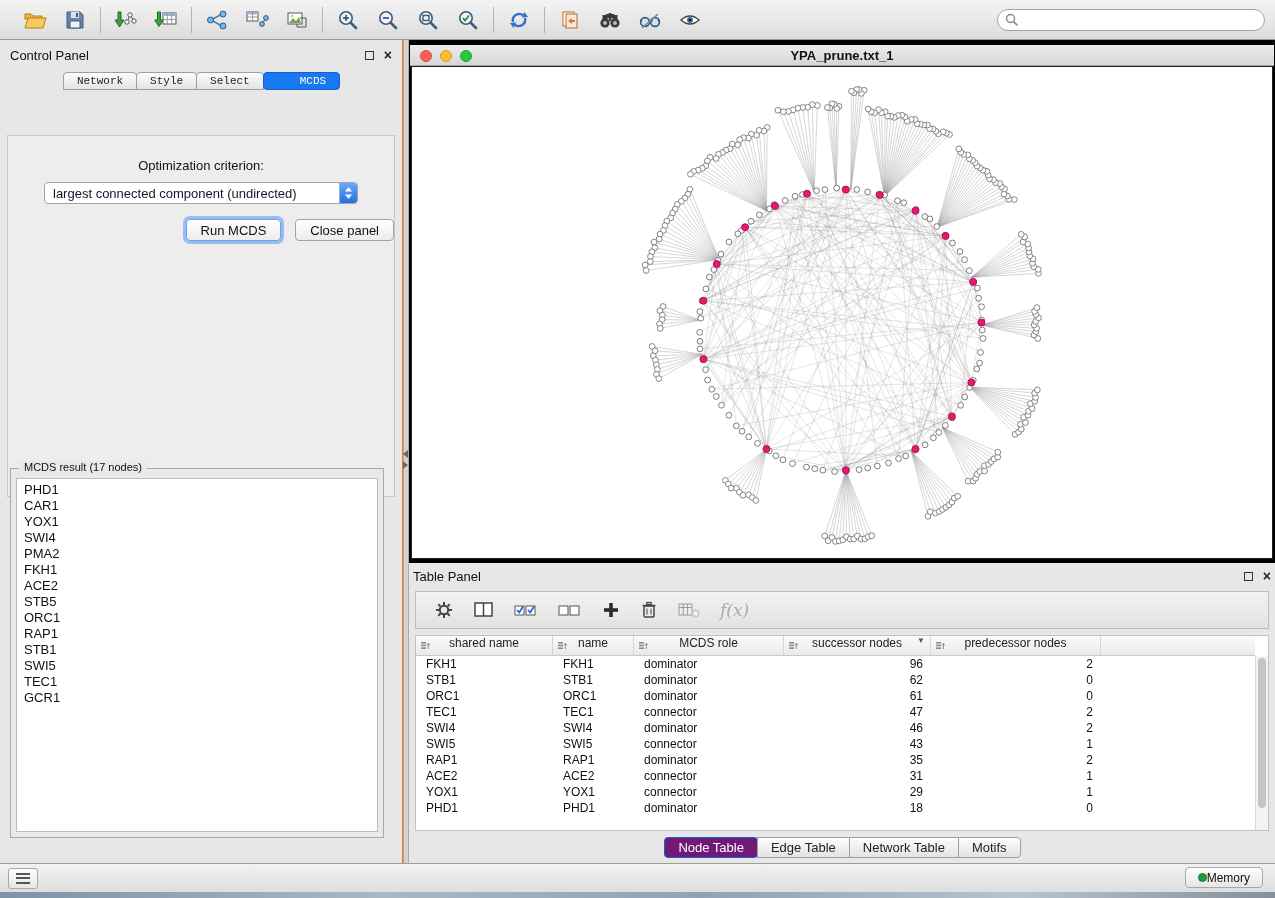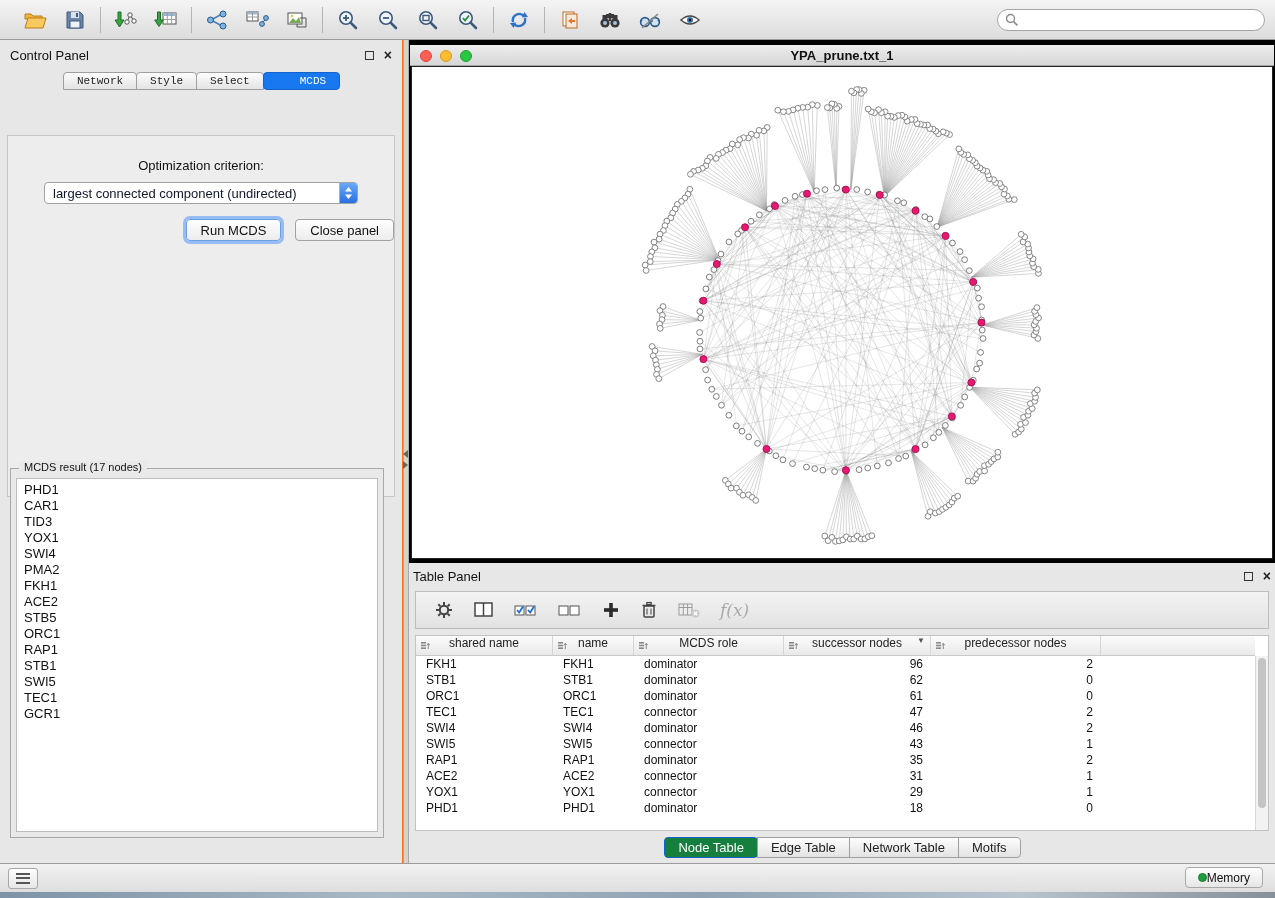--- a/index.html
+++ b/index.html
@@ -90,21 +90,21 @@
   .trow { display:flex; height:16px; }
   .tcell { font-size:12px; line-height:16px; padding-left:10px; color:#111; flex-shrink:0; }
   .tcell.num { text-align:right; padding-left:0; padding-right:8px; }
   .vscroll { position:absolute; right:0; top:20px; bottom:0; width:13px; background:#f2f2f2; border-left:1px solid #d8d8d8; }
   .vthumb { position:absolute; left:2px; right:2px; top:2px; height:86%; background:#c4c4c4; border-radius:5px; }
   .tp-tabs { position:absolute; left:0; right:0; bottom:5px; display:flex; justify-content:center; }
   .tp-tab { font-size:13px; padding:2px 13px; border:1px solid #9f9f9f; margin-right:-1px;
             background:linear-gradient(#fdfdfd,#e3e3e3); color:#222; }
   .tp-tab:first-child { border-radius:4px 0 0 4px; }
   .tp-tab:last-child { border-radius:0 4px 4px 0; }
-  .tp-tab.active { background:#15803d; color:#fff; border-color:#1560cc; border-radius:4px; }
+  .tp-tab.active { background:#701a75; color:#fff; border-color:#1560cc; border-radius:4px; }
 
   
   .status-bar { position:absolute; left:0; right:0; bottom:6px; height:29px;
                 background:linear-gradient(#f2f2f2,#dedede); border-top:1px solid #9c9c9c; }
   .panels-btn { position:absolute; left:8px; top:4px; width:30px; height:21px; border:1px solid #a8a8a8;
                 border-radius:3px; background:linear-gradient(#fdfdfd,#e6e6e6);
                 display:flex; align-items:center; justify-content:center; }
   .bars { width:14px; height:11px;
           background:repeating-linear-gradient(#555 0 2px, transparent 2px 4.5px); }
   .memory-btn { position:absolute; right:12px; top:3px; height:21px; padding:0 12px;
@@ -309,21 +309,20 @@
     <div class="btn-row">
       <button class="btn focus-ring">Run MCDS</button>
       <button class="btn">Close panel</button>
     </div>
   </div>
   <div class="mcds-box">
     <span class="mcds-legend">MCDS result (17 nodes)</span>
     <div class="mcds-list">
         <div class="mcds-item">PHD1</div>
         <div class="mcds-item">CAR1</div>
-        <div class="mcds-item">TID3</div>
         <div class="mcds-item">YOX1</div>
         <div class="mcds-item">SWI4</div>
         <div class="mcds-item">PMA2</div>
         <div class="mcds-item">FKH1</div>
         <div class="mcds-item">ACE2</div>
         <div class="mcds-item">STB5</div>
         <div class="mcds-item">ORC1</div>
         <div class="mcds-item">RAP1</div>
         <div class="mcds-item">STB1</div>
         <div class="mcds-item">SWI5</div>

